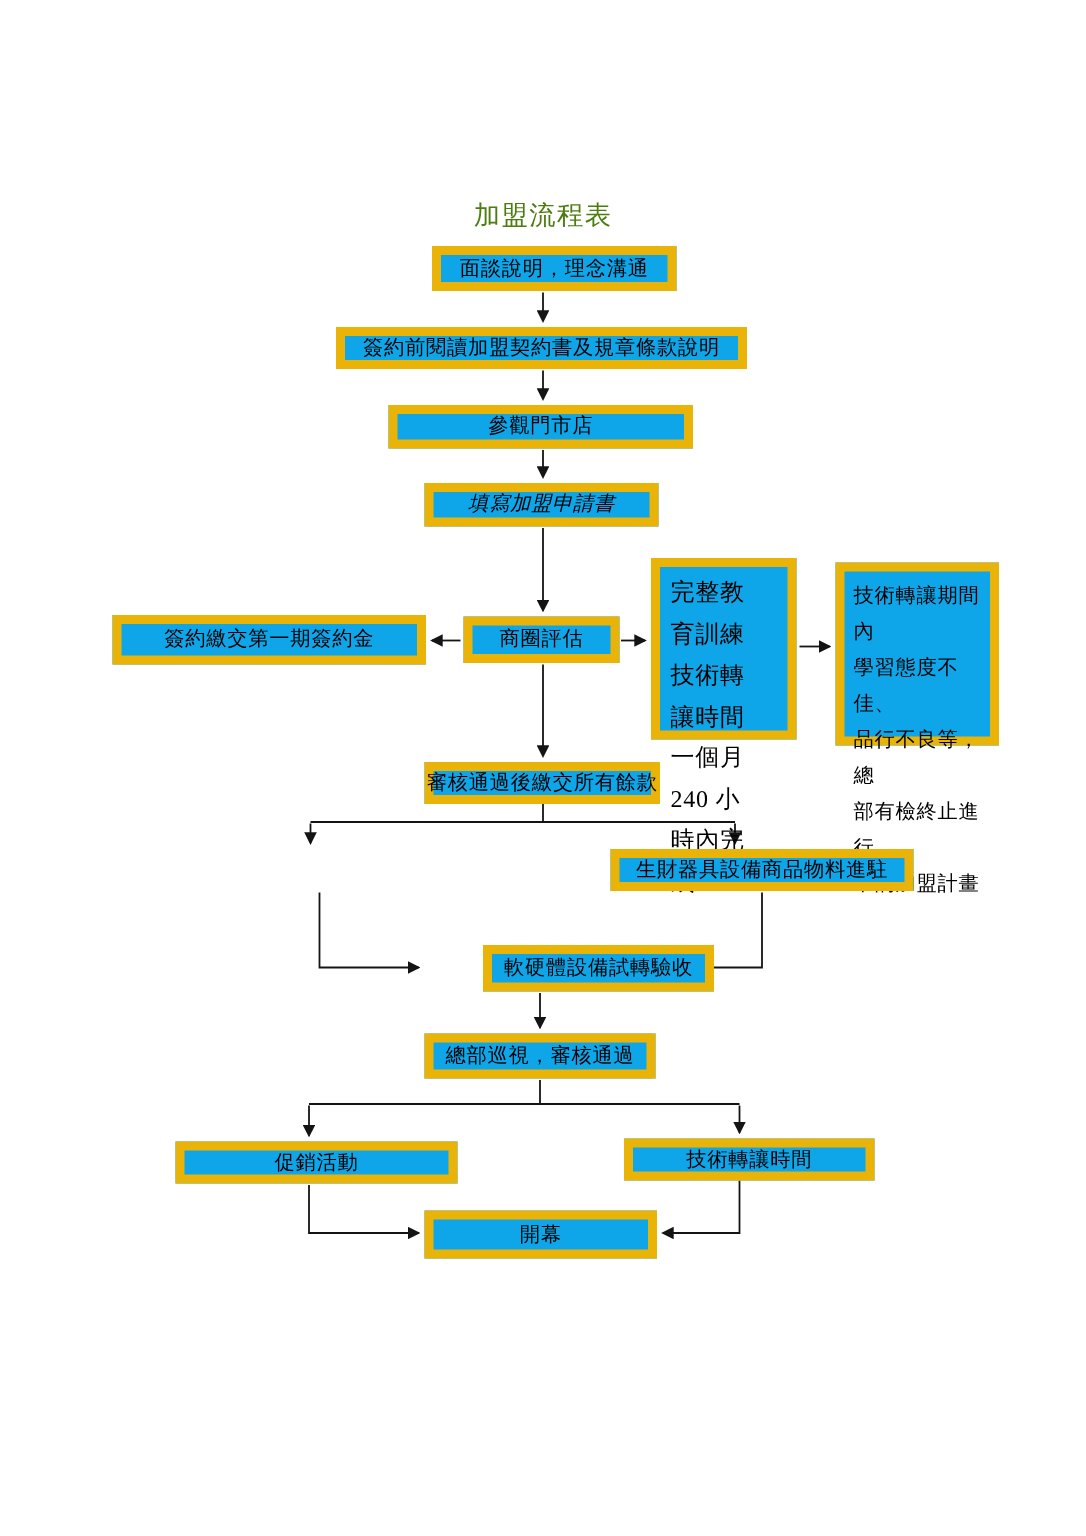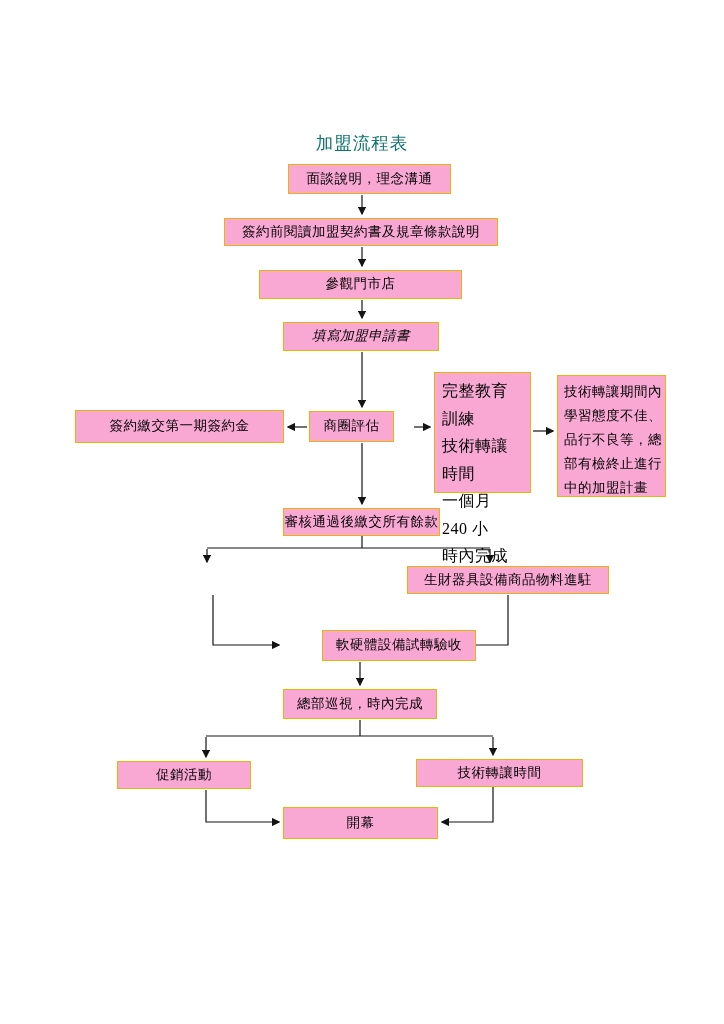--- a/index.html
+++ b/index.html
@@ -17,62 +17,62 @@
     overflow: hidden;
   }
   .page-title {
     position: absolute;
     left: 0;
     top: 130.5px;
     width: 724px;
     text-align: center;
     font-size: 17.5px;
     letter-spacing: 1px;
-    color: #0f766e;
+    color: #4d7c0f;
   }
   .connectors {
     position: absolute;
     left: 0;
     top: 0;
     width: 724px;
     height: 1024px;
   }
   .node {
     position: absolute;
     box-sizing: border-box;
-    border: 1px solid #eab308;
-    background: #f9a8d4;
+    border: 6px solid #eab308;
+    background: #0ea5e9;
     display: flex;
     align-items: center;
     justify-content: center;
     font-size: 13.5px;
     line-height: 1.1;
     letter-spacing: 0.5px;
     white-space: nowrap;
   }
   .node.multiline {
     display: block;
     white-space: pre-line;
     text-align: left;
     letter-spacing: 0.5px;
   }
   #n-training   { left:434px; top:372px; width:97px;  height:121px; font-size:16px;   line-height:27.5px; padding:4px 16px 0 7px; }
   #n-termination{ left:557px; top:375px; width:109px; height:122px; font-size:13.5px; line-height:24px;   padding:4px 0 13px 6px; }
   #n-interview   { left:288px; top:164px; width:163px; height:30px; }
   #n-contract    { left:224px; top:218px; width:274px; height:28px; }
   #n-visit       { left:259px; top:270px; width:203px; height:29px;font-family:Liberation Serif, serif; }
   #n-application { left:283px; top:322px; width:156px; height:29px;font-style:italic; }
-  #n-market      { left:309px; top:411px; width:85px; height:31px; }
+  #n-market      { left:309px; top:411px; width:104px; height:31px; }
   #n-payment1    { left:75px;  top:410px; width:209px; height:33px; }
   #n-balance     { left:283px; top:508px; width:157px; height:28px; }
   #n-design      { left:109px; top:566px; width:206px; height:28px; }
   #n-equipment   { left:407px; top:566px; width:202px; height:28px; }
   #n-testrun     { left:283px; top:630px; width:154px; height:31px;margin-left:39px; }
   #n-inspection  { left:283px; top:689px; width:154px; height:30px; }
-  #n-promotion   { left:117px; top:761px; width:134px; height:28px; }
+  #n-promotion   { left:117px; top:761px; width:188px; height:28px; }
   #n-presale     { left:416px; top:759px; width:167px; height:28px; }
   #n-opening     { left:283px; top:807px; width:155px; height:32px; }
 </style>
 </head>
 <body>
 
 <div class="canvas">
 
   <div class="page-title">加盟流程表</div>
 
@@ -116,18 +116,18 @@
 一個月 240 小
 時內完成</div>
   <div class="node multiline" id="n-termination">技術轉讓期間內
 學習態度不佳、
 品行不良等，總
 部有檢終止進行
 中的加盟計畫</div>
   <div class="node" id="n-balance">審核通過後繳交所有餘款</div>
   <div class="node" id="n-equipment">生財器具設備商品物料進駐</div>
   <div class="node" id="n-testrun">軟硬體設備試轉驗收</div>
-  <div class="node" id="n-inspection">總部巡視，時內完成</div>
+  <div class="node" id="n-inspection">總部巡視，審核通過</div>
   <div class="node" id="n-promotion">促銷活動</div>
   <div class="node" id="n-presale">技術轉讓時間</div>
   <div class="node" id="n-opening">開幕</div>
 
 </div>
 
 </body></html>

